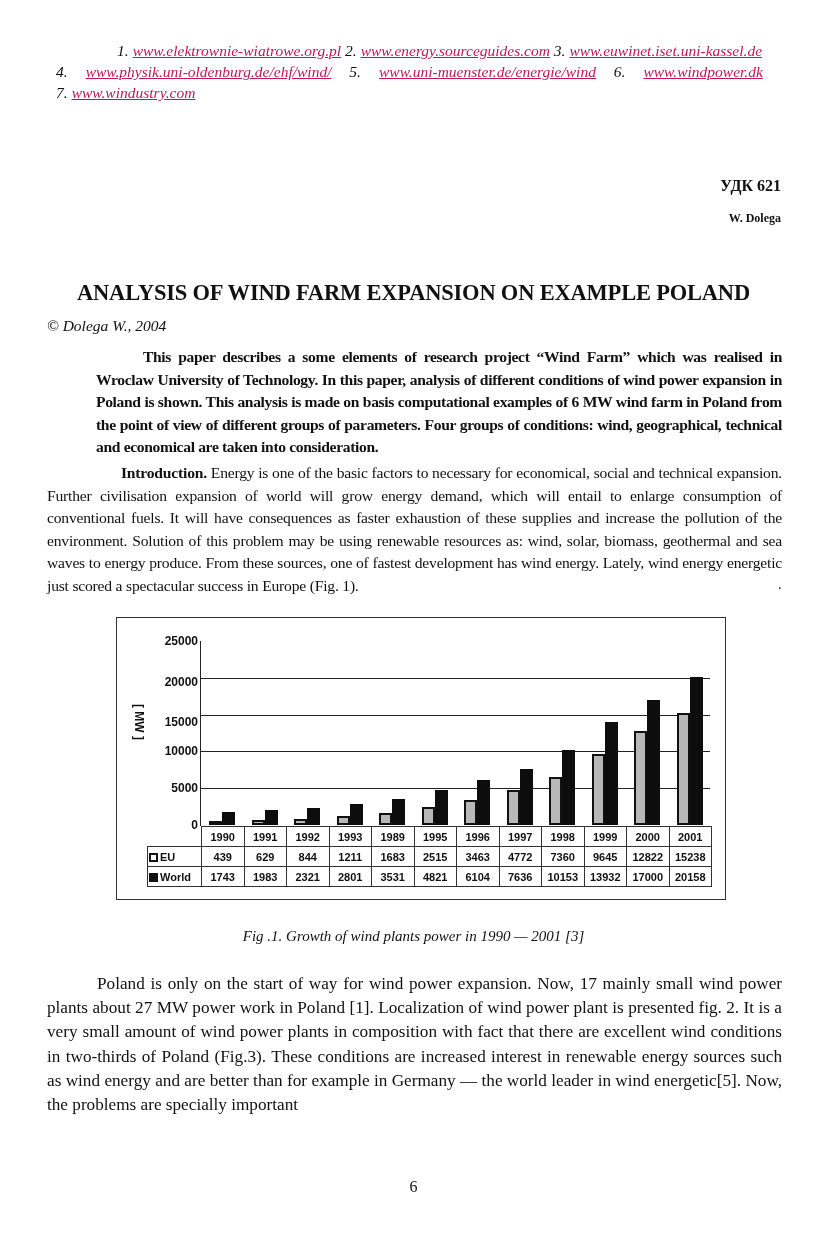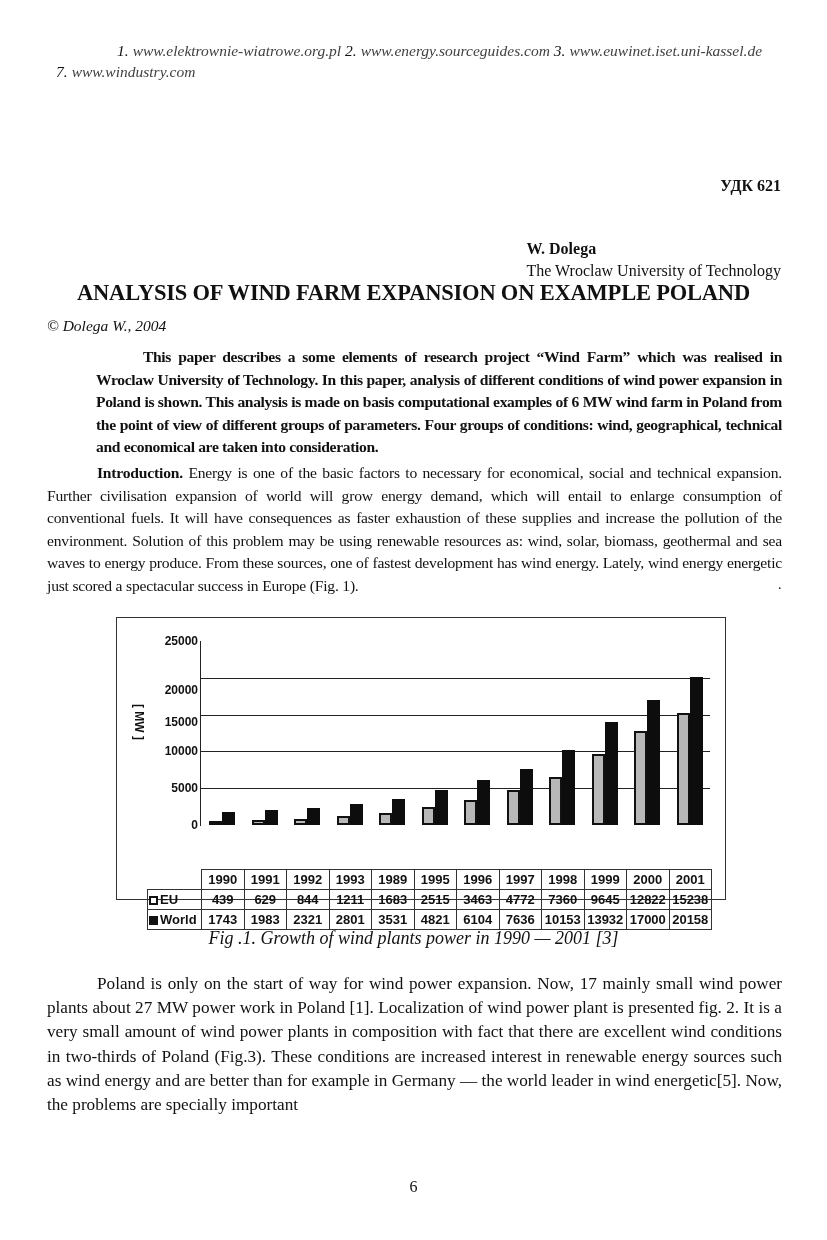--- a/index.html
+++ b/index.html
@@ -1,72 +1,76 @@
 <!DOCTYPE html>
 <html><head>
   <meta charset="utf-8">
   <style>
     html, body { margin: 0; padding: 0; background: #ffffff; }
     body { width: 827px; height: 1240px; position: relative; overflow: hidden;
            font-family: "Liberation Serif", serif; color: #111; }
     .abs { position: absolute; }
     .refs { left: 56px; top: 40px; width: 730px; font-style: italic; font-size: 15.5px; line-height: 21px; }
     .refs .line { white-space: nowrap; }
-    .refs a { color: #404040; }
+    .refs a { color: #be185d; text-decoration: underline; }
     .refs .num { margin-right: 4px; }
     .refs .gap { display: inline-block; width: 14px; }
     .udk { right: 46px; top: 177px; font-weight: bold; font-size: 16px; }
-    .author { right: 46px; top: 207px; text-align: left; font-size: 16px; line-height: 22px; margin-top: 31px; }
+    .author { right: 46px; top: 207px; text-align: center; font-size: 12px; line-height: 22px; }
     .author .name { font-weight: bold; }
     .title { left: 0; width: 827px; top: 280px; text-align: center; font-weight: bold; font-size: 22.5px; letter-spacing: -0.2px; }
     .copyright { left: 47px; top: 317px; font-style: italic; font-size: 15.5px; }
     .abstract { left: 96px; width: 686px; top: 346px; font-weight: bold; font-size: 15.6px; line-height: 22.5px; text-align: justify; text-indent: 47px; font-family: "Liberation Serif", serif; letter-spacing: -0.35px; }
     .intro { left: 47px; width: 735px; top: 462px; font-size: 15.6px; line-height: 22.5px; text-align: justify; letter-spacing: -0.2px; }
-    .intro .lead { font-weight: bold; margin-left: 50px; }
+    .intro .lead { font-weight: bold; margin-left: 74px; }
     .body2 { left: 47px; width: 735px; top: 964px; font-size: 17.2px; line-height: 24.2px; text-align: justify; text-indent: 50px; margin-top: 8px; }
-    .caption { left: 0; width: 827px; top: 928px; text-align: center; font-style: italic; font-size: 18px; }
+    .caption { left: 0; width: 827px; top: 928px; text-align: center; font-style: italic; font-size: 15px; }
     .pagenum { left: 0; width: 827px; top: 1178px; text-align: center; font-size: 16px; }
     .dot-mark { left: 778px; top: 577px; font-size: 14px; }
 
     
     .chart-frame { left: 116px; top: 617px; width: 610px; height: 283px; border: 1px solid #333; box-sizing: border-box; }
     .chart-area { position: absolute; left: 0; top: 0; width: 610px; height: 283px; font-family: "Liberation Sans", sans-serif; }
     .ytick { position: absolute; right: 529px; font-size: 12px; font-weight: bold; transform: translateY(-50%); }
     .yaxis-label { position: absolute; left: 4px; top: 97px; font-size: 12px; font-weight: bold; transform: rotate(90deg); transform-origin: center; white-space: nowrap; }
     .gridline { position: absolute; left: 83px; width: 510px; height: 0; border-top: 1px solid #222; }
     .axis-v { position: absolute; left: 83px; top: 23px; width: 0; height: 185px; border-left: 1px solid #222; }
     .bar { position: absolute; bottom: 76px; box-sizing: border-box; }
     .bar.eu { background: #b8b8b8; border: 2px solid #111; }
     .bar.world { background: #0d0d0d; }
-    table.dt { position: absolute; left: 30px; top: 208px; border-collapse: collapse; font-size: 13px; font-weight: bold; margin-top: 43px; }
+    table.dt { position: absolute; left: 30px; top: 208px; border-collapse: collapse; font-size: 11px; font-weight: bold; }
     table.dt td { border: 1px solid #333; height: 19px; padding: 0; text-align: center; width: 41.5px; }
     table.dt td.leg { width: 52px; text-align: left; padding-left: 1px; white-space: nowrap; }
     table.dt td.blank { border: none; border-right: 1px solid #333; }
     .sw { display: inline-block; width: 9px; height: 9px; margin-right: 2px; vertical-align: -1px; box-sizing: border-box; }
     .sw.eu { border: 2px solid #111; background: #fff; }
     .sw.world { background: #111; }
   </style>
 </head>
 <body>
 
 <div class="abs refs">
   <div class="line" style="padding-left:61px;">
     <span class="num">1.</span><a>www.elektrownie-wiatrowe.org.pl</a>
     <span class="num">2.</span><a>www.energy.sourceguides.com</a>
     <span class="num">3.</span><a>www.euwinet.iset.uni-kassel.de</a>
   </div>
   <div class="line">
+    <span class="num">4.</span><span class="gap"></span><a>www.physik.uni-oldenburg.de/ehf/wind/</a><span class="gap"></span>
+    <span class="num">5.</span><span class="gap"></span><a>www.uni-muenster.de/energie/wind</a><span class="gap"></span>
+    <span class="num">6.</span><span class="gap"></span><a>www.windpower.dk</a>
+  </div>
+  <div class="line">
     <span class="num">7.</span><a>www.windustry.com</a>
   </div>
 </div>
 
 <div class="abs udk">УДК 621</div>
 <div class="abs author">
   <div class="name">W. Dolega</div>
-  <div>The Wroclaw University of Technology</div>
 </div>
 
 <div class="abs title">ANALYSIS OF WIND FARM EXPANSION ON EXAMPLE POLAND</div>
 <div class="abs copyright">© Dolega W., 2004</div>
 
 <div class="abs abstract">This paper describes a some elements of research project “Wind Farm” which was realised in Wroclaw University of Technology. In this paper, analysis of different conditions of wind power expansion in Poland is shown. This analysis is made on basis computational examples of 6 MW wind farm in Poland from the point of view of different groups of parameters. Four groups of conditions: wind, geographical, technical and economical are taken into consideration.</div>
 
 <div class="abs intro">
   <span class="lead">Introduction.</span><span> Energy is one of the basic factors to necessary for economical, social and technical expansion. Further civilisation expansion of world will grow energy demand, which will entail to enlarge consumption of conventional fuels. It will have consequences as faster exhaustion of these supplies and increase the pollution of the environment. Solution of this problem may be using renewable resources as: wind, solar, biomass, geothermal and sea waves to energy produce. From these sources, one of fastest development has wind energy. Lately, wind energy energetic just scored a spectacular success in Europe (Fig. 1).</span>
 </div>
@@ -74,21 +78,21 @@
 
 <div class="abs chart-frame">
   <div class="chart-area" id="chart">
     <div class="yaxis-label">[ MW ]</div>
     <div class="axis-v"></div>
     <div id="yticks">
         <div class="ytick" style="top: 207px;">0</div>
         <div class="ytick" style="top: 170.2px;">5000</div>
         <div class="ytick" style="top: 133.4px;">10000</div>
         <div class="ytick" style="top: 96.6px; margin-top: 7px;">15000</div>
-        <div class="ytick" style="top: 72px;">20000</div>
+        <div class="ytick" style="top: 64px;">20000</div>
         <div class="ytick" style="top: 23px;">25000</div>
       </div>
     <div id="grid">
         <div class="gridline" style="top: 170.2px;"></div>
         <div class="gridline" style="top: 133.4px;"></div>
         <div class="gridline" style="top: 96.6px;"></div>
         <div class="gridline" style="top: 59.8px;"></div>
       </div>
     <div id="bars">
         <div class="bar eu" style="height: 3.23104px; width: 13px; left: 92px; bottom: 76px;"></div>

